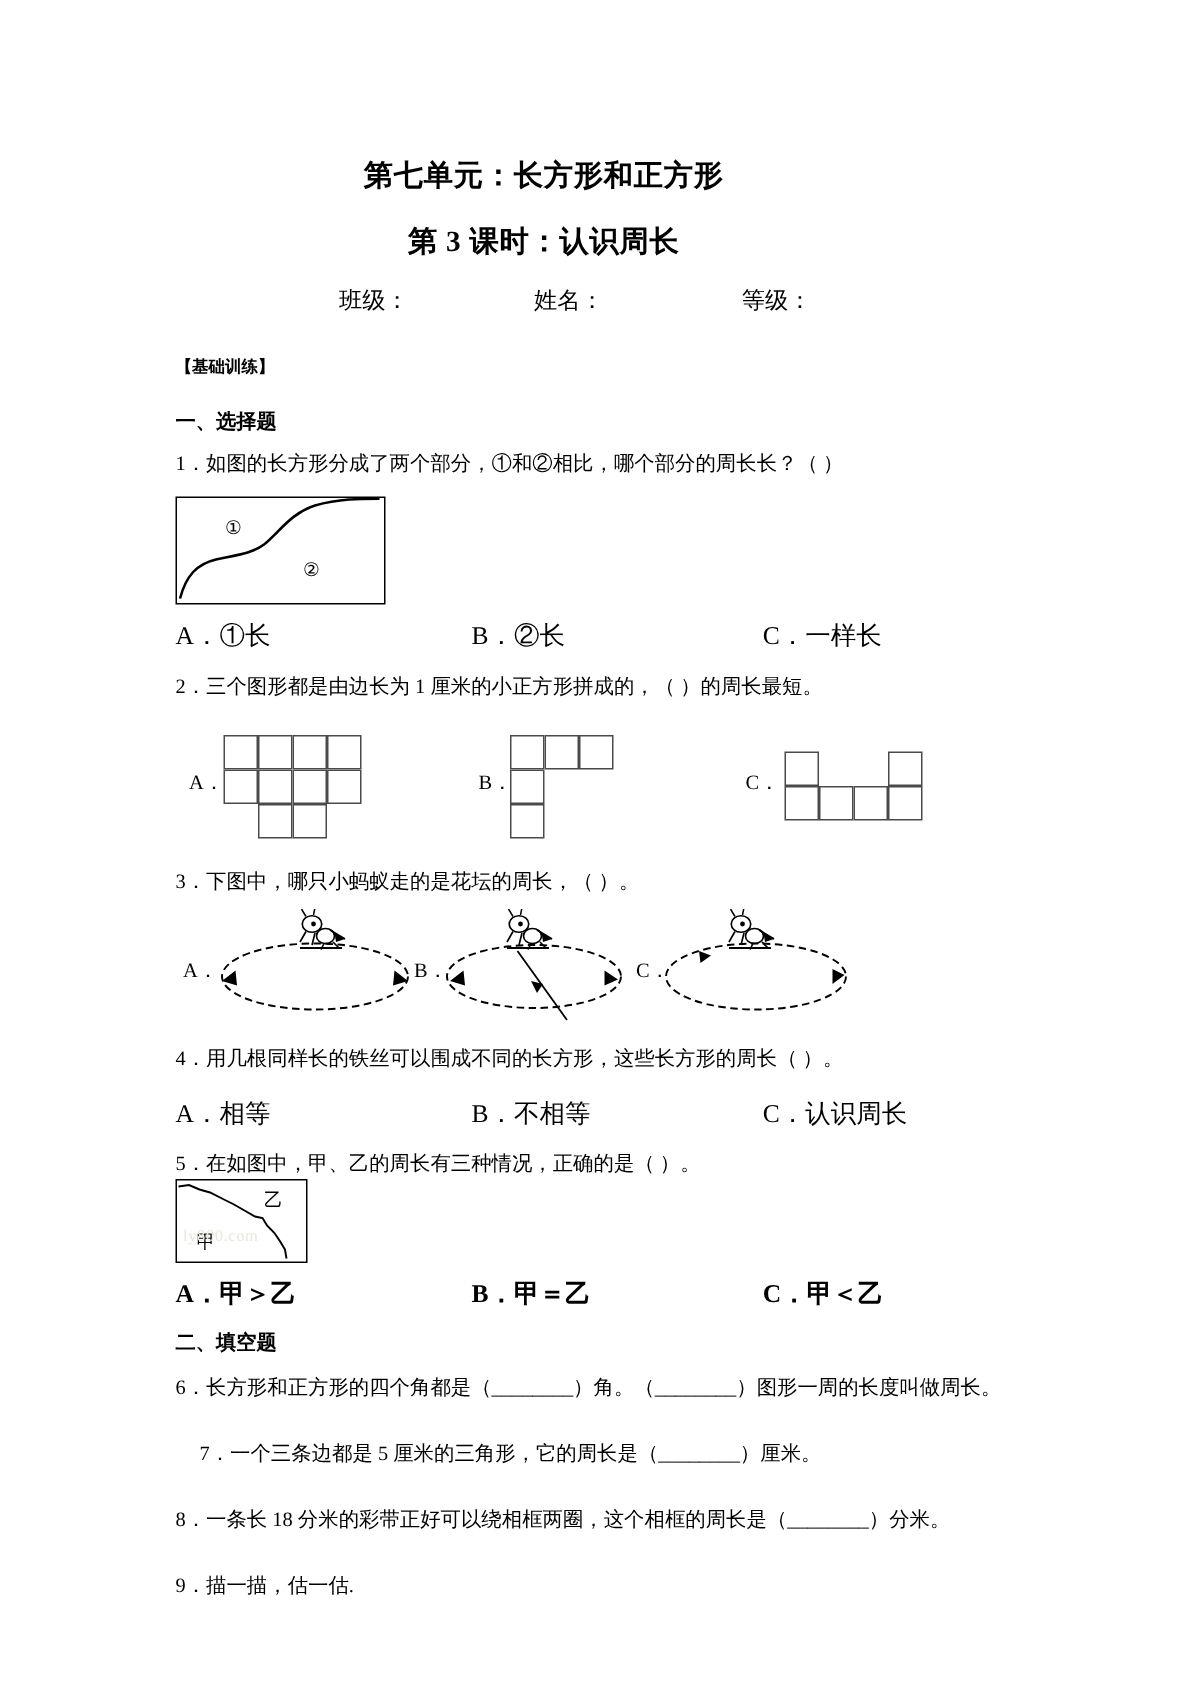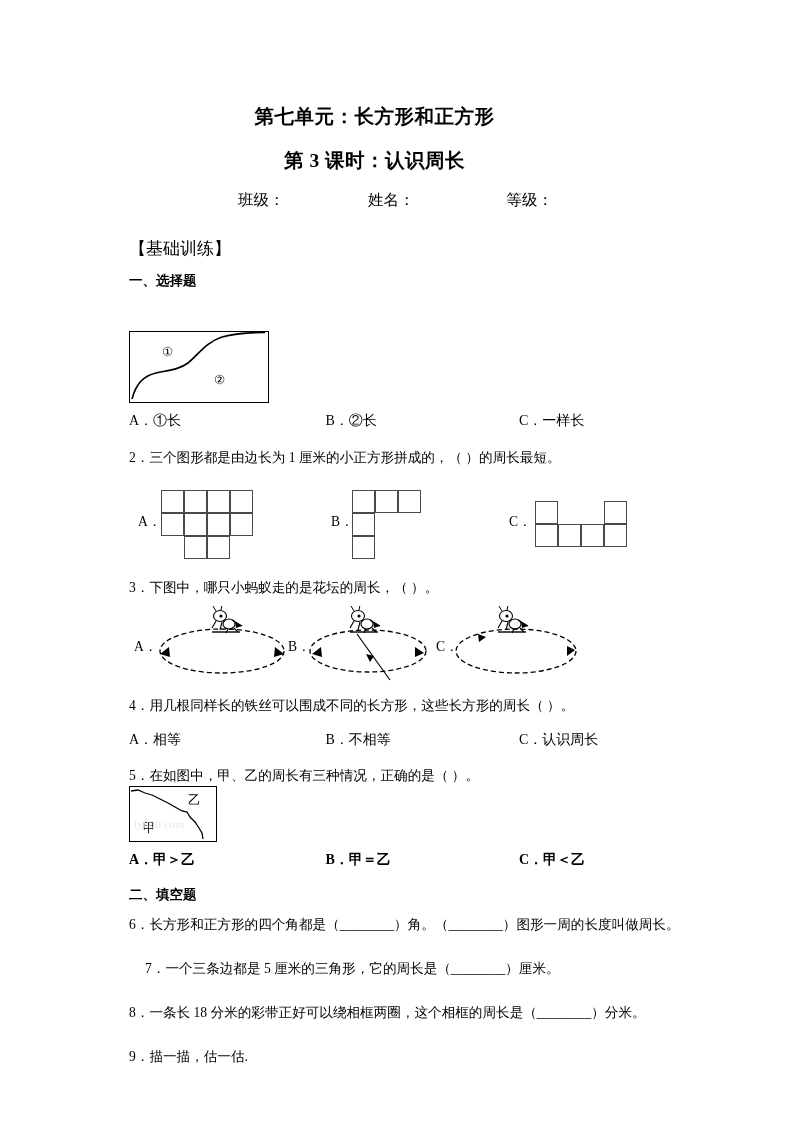--- a/index.html
+++ b/index.html
@@ -10,21 +10,21 @@
   body {
     width: 793px;
     height: 1122px;
     position: relative;
     font-family: "Liberation Serif", "DejaVu Serif", serif;
     color: #000000;
     overflow: hidden;
   }
   .page {
     position: absolute;
-    left: 16px; top: 0;
+    left: 4px; top: 0;
     width: 717px;
     height: 1122px;
     padding: 0;
   }
 
   
   .title-main, .title-sub {
     text-align: center;
     font-weight: bold;
     font-size: 19.5px;
@@ -41,42 +41,42 @@
     font-size: 15.5px;
     display: flex;
   }
   .info-row .fld { white-space: nowrap; }
   .info-row .fld.f1 { width: 155px; }
   .info-row .fld.f2 { width: 165px; }
 
   .section-title {
     position: absolute;
     left: 113px;
-    font-weight: normal;
-    font-size: 17px;
+    font-weight: bold;
+    font-size: 11px;
   }
   .sub-title {
     position: absolute;
     left: 113px;
     font-weight: bold;
     font-size: 13.5px;
   }
 
   
   .q {
     position: absolute;
     left: 113px;
     font-size: 13.6px;
     line-height: 1.5;
     white-space: nowrap;
   }
   .opts {
     position: absolute;
     left: 113px;
-    font-size: 14px;
+    font-size: 17px;
     width: 580px;
   }
   .opts span.o {
     display: inline-block;
     white-space: nowrap;
   }
   .opts span.oa { width: 193px; }
   .opts span.ob { width: 190px; }
 
   
@@ -146,20 +146,21 @@
 
   <div class="info-row">
     <span class="fld f1">班级：</span>
     <span class="fld f2">姓名：</span>
     <span class="fld f3">等级：</span>
   </div>
 
   <div class="section-title" style="top:237px;">【基础训练】</div>
   <div class="sub-title" style="top:272px;">一、选择题</div>
 
+  <div class="q" style="top:299px;">1．如图的长方形分成了两个部分，①和②相比，哪个部分的周长长？（        ）</div>
 
   <div class="fig-q1">
     <svg width="137" height="69" viewBox="0 0 137 69">
       <path d="M 2 67 C 6 52, 13 44, 26 41 C 40 38, 50 37, 58 31 C 68 23, 76 10, 92 5 C 108 0.5, 122 0.5, 135 0.5" fill="none" stroke="#000" stroke-width="1.7"></path>
     </svg>
     <span class="circ-num" style="left:32px; top:14px;">①</span>
     <span class="circ-num" style="left:84px; top:42px;">②</span>
   </div>
 
   <div class="opts" style="top:412px;">

